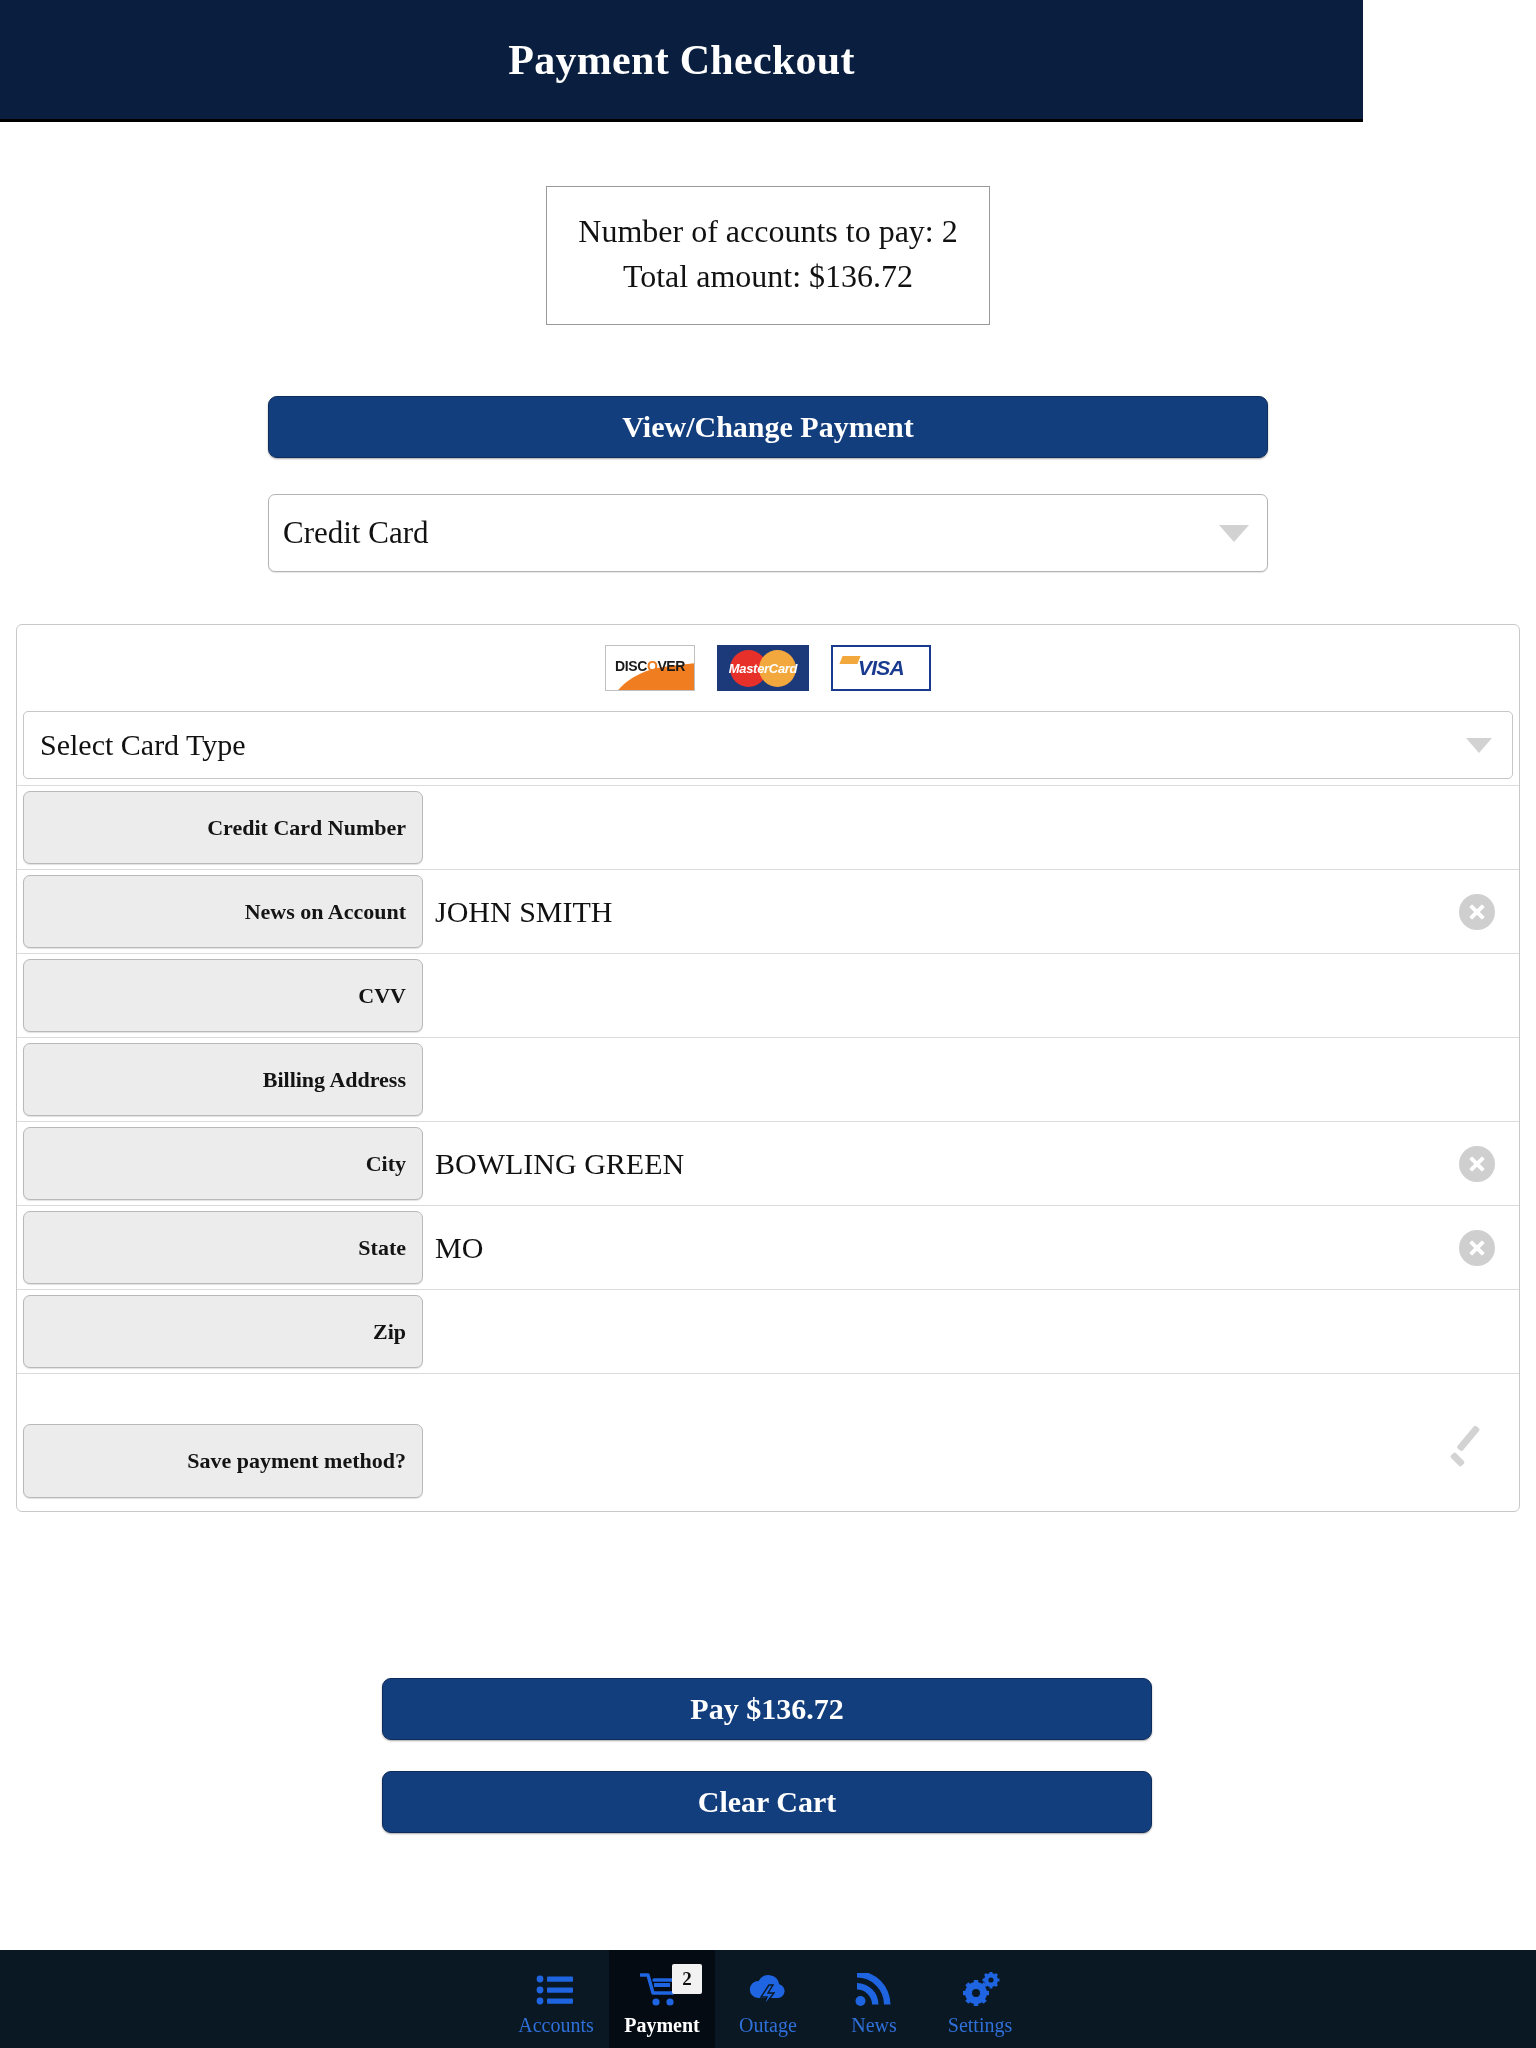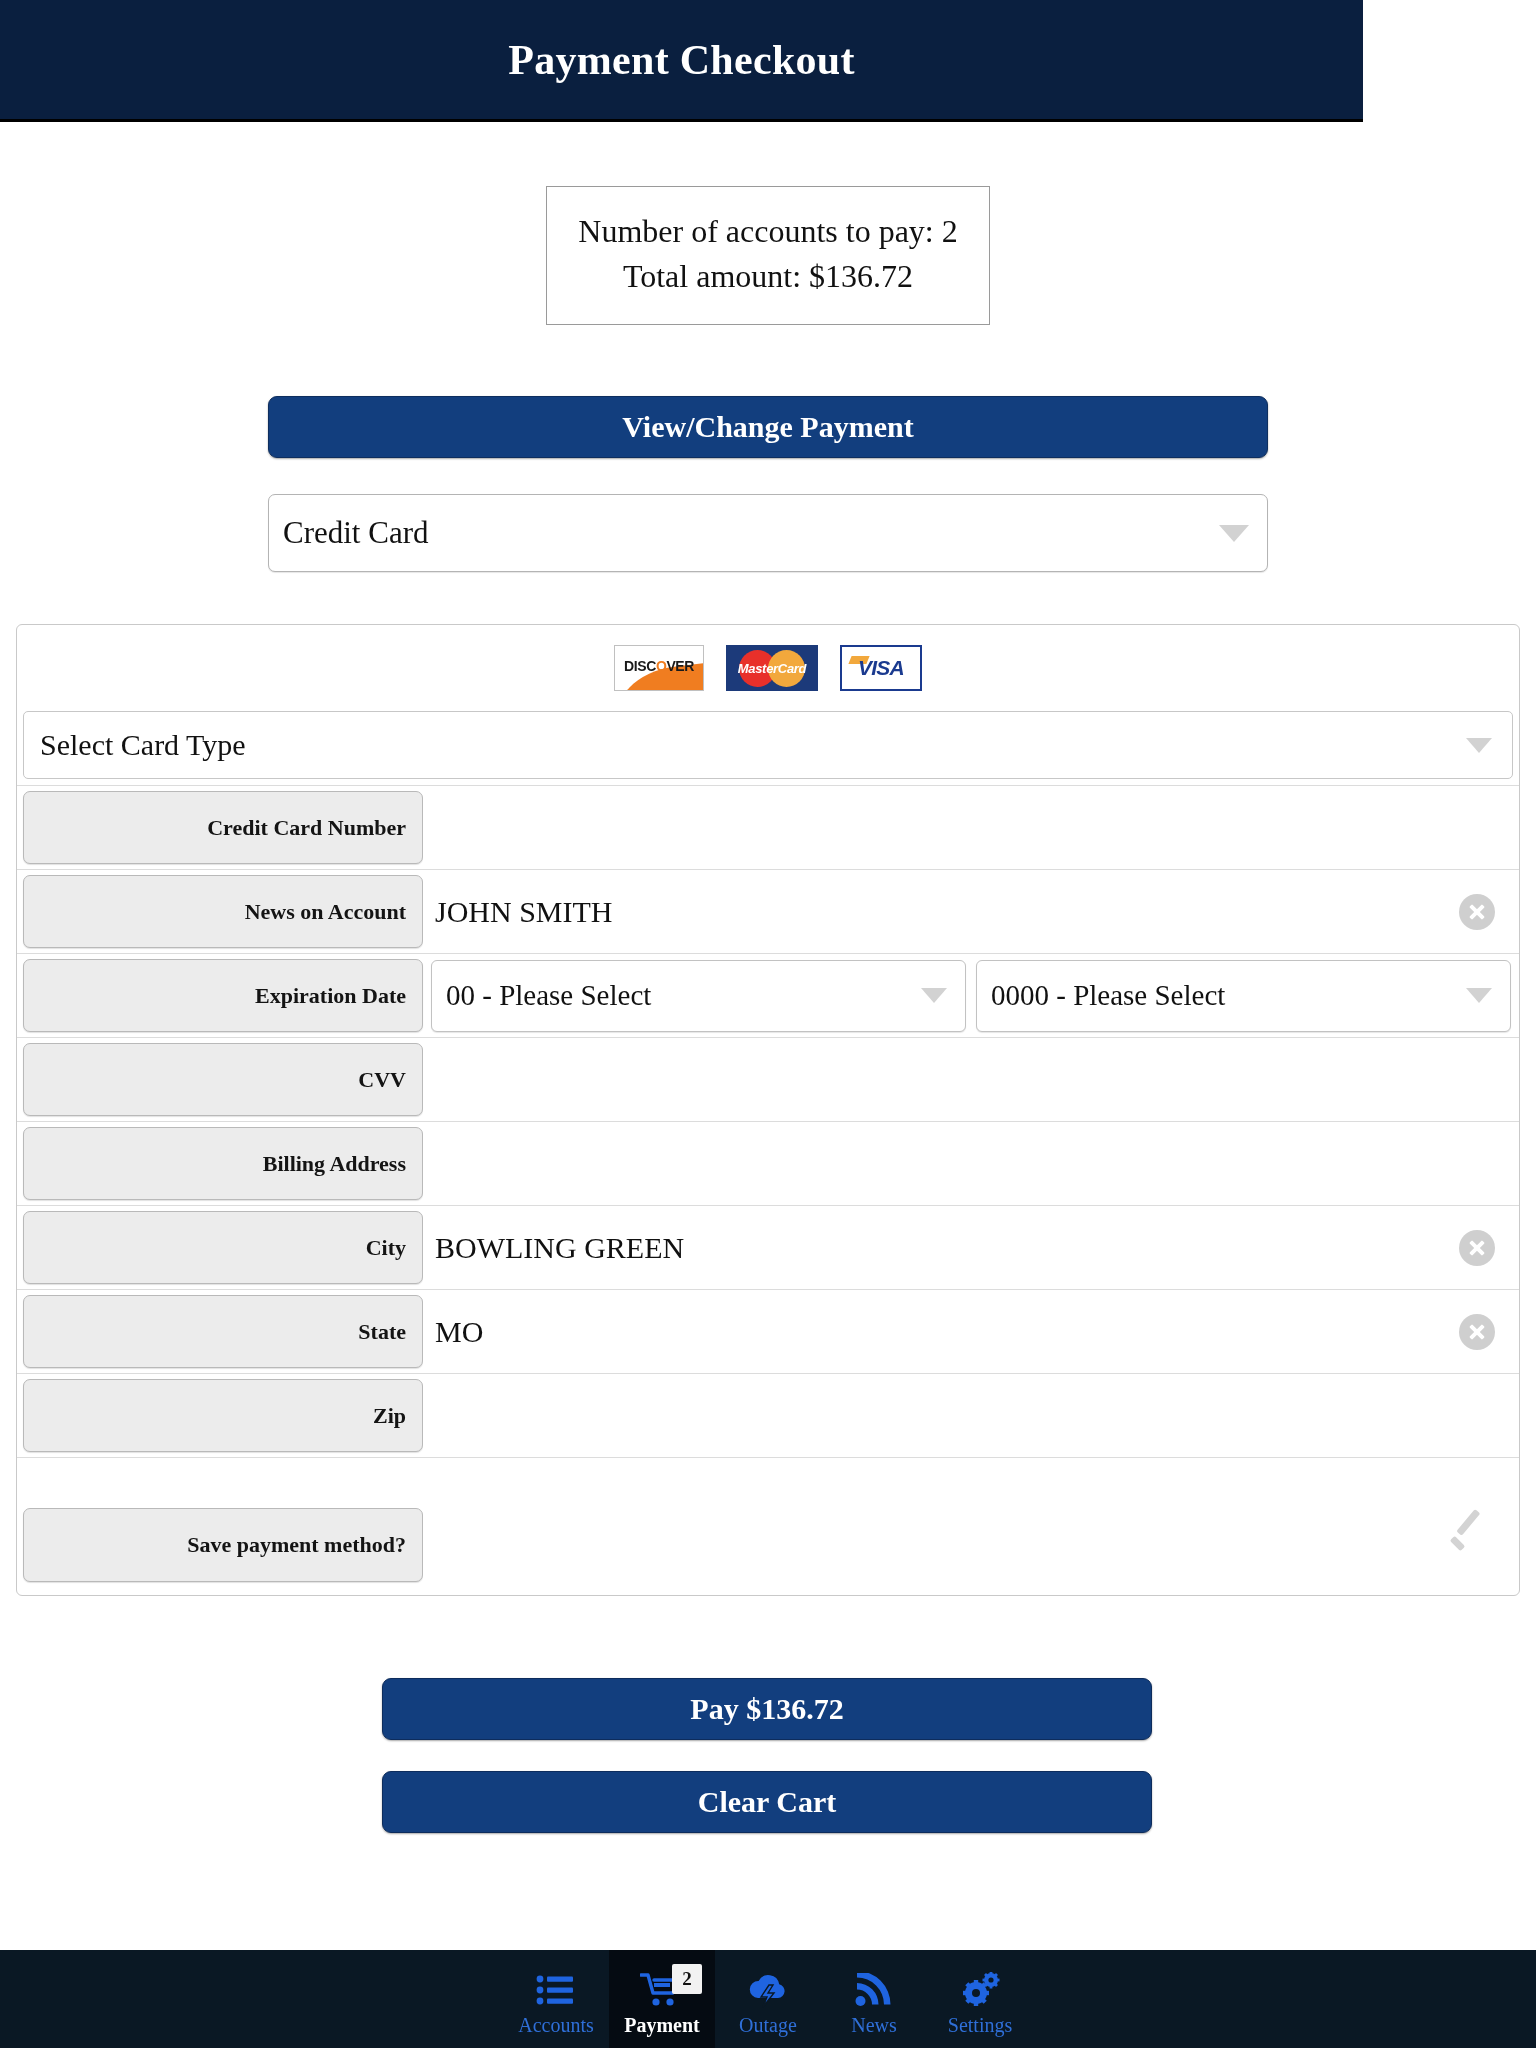--- a/index.html
+++ b/index.html
@@ -182,21 +182,21 @@
     z-index: 3;
     font-family: "Liberation Sans", sans-serif;
     font-size: 13px;
     font-weight: bold;
     font-style: italic;
     color: #ffffff;
     letter-spacing: -0.3px;
   }
 
   .brand-visa {
-    width: 82px; height: 46px;
+    width: 100px; height: 46px;
     background: #ffffff;
     border: 2px solid #1a3a8f;
     display: flex; align-items: center; justify-content: center;
     position: relative;
     overflow: hidden;
   }
   .brand-visa .vtext {
     font-family: "Liberation Sans", sans-serif;
     font-size: 21px;
     font-weight: bold;
@@ -489,33 +489,20 @@
     </div>
 
     <div class="form-row">
       <div class="row-label">News on Account</div>
       <div class="row-field">
         <span class="fv">JOHN SMITH</span>
         <span class="clear-icon"></span>
       </div>
     </div>
 
-    <div class="form-row">
-      <div class="row-label">Expiration Date</div>
-      <div class="exp-wrap">
-        <div class="exp-select">
-          <span class="value">00 - Please Select</span>
-          <span class="caret sm"></span>
-        </div>
-        <div class="exp-select">
-          <span class="value">0000 - Please Select</span>
-          <span class="caret sm"></span>
-        </div>
-      </div>
-    </div>
 
     <div class="form-row">
       <div class="row-label">CVV</div>
       <div class="row-field">
         <span class="fv"></span>
       </div>
     </div>
 
     <div class="form-row">
       <div class="row-label">Billing Address</div>

